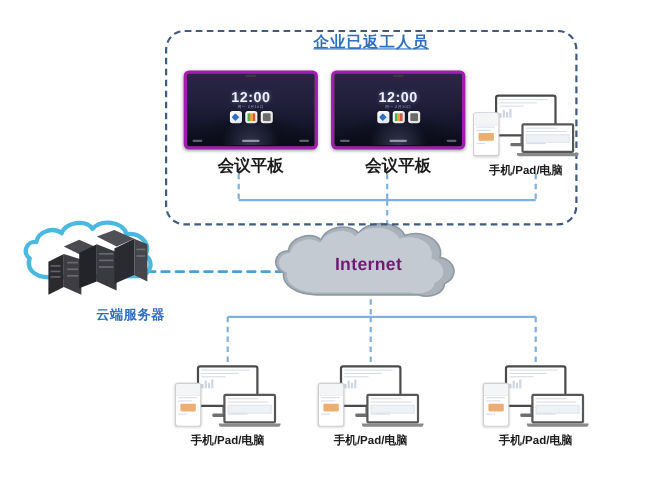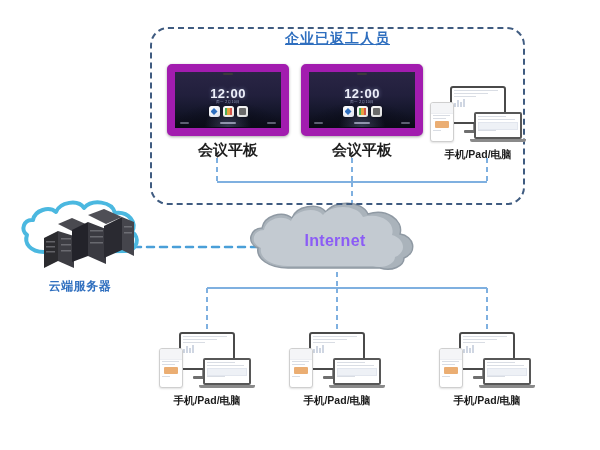--- a/index.html
+++ b/index.html
@@ -19,21 +19,21 @@
   .group-title{
     position:absolute;left:150px;top:30px;width:375px;
     text-align:center;font-size:14px;font-weight:bold;color:#2f6fbf;
     text-decoration:underline;letter-spacing:1px;
   }
 
   
   .tablet{position:absolute;width:122px;}
   .tablet .bezel{
     width:122px;height:72px;box-sizing:border-box;
-    border:8px solid #a21caf;border-radius:5px;
+    border:3px solid #a21caf;border-radius:5px;
     background:#404040;position:relative;overflow:hidden;
     box-shadow:0 1px 3px rgba(0,0,0,.35);
   }
   .tablet .screen{
     position:absolute;left:0;top:0;right:0;bottom:0;
     background:
       radial-gradient(ellipse 70% 55% at 50% 92%, #0a0c18 0%, rgba(10,12,24,0) 70%),
       linear-gradient(180deg,#2a2545 0%,#211f3c 42%,#14162a 72%,#090a14 100%);
   }
   .tablet .glow{
@@ -135,26 +135,26 @@
   }
   .phone .orange{height:7px;background:#e8a05a;margin:2px;border-radius:1px;opacity:.85;}
 
   .devices .label{
     margin-top:4px;text-align:center;font-size:10.5px;font-weight:bold;color:#1d1d1d;
     white-space:nowrap;
   }
 
   
   .srv-label{
-    position:absolute;left:10px;top:278px;width:140px;text-align:center;
+    position:absolute;left:10px;top:278px;width:140px;text-align:right;
     font-size:12px;font-weight:bold;color:#2f6fbf;letter-spacing:.5px;
   }
   .net-label{
     position:absolute;left:275px;top:232px;width:120px;text-align:center;
-    font-size:16px;font-weight:bold;color:#8b5cf6;letter-spacing:.3px;
+    font-size:16px;font-weight:bold;color:#701a75;letter-spacing:.3px;
   }
 
   .bottom-title{
     position:absolute;left:230px;top:432px;width:160px;text-align:center;
     font-size:14px;font-weight:bold;color:#2f6fbf;letter-spacing:1px;
     overflow:hidden;height:18px;
   }
 </style>
 </head>
 <body>

